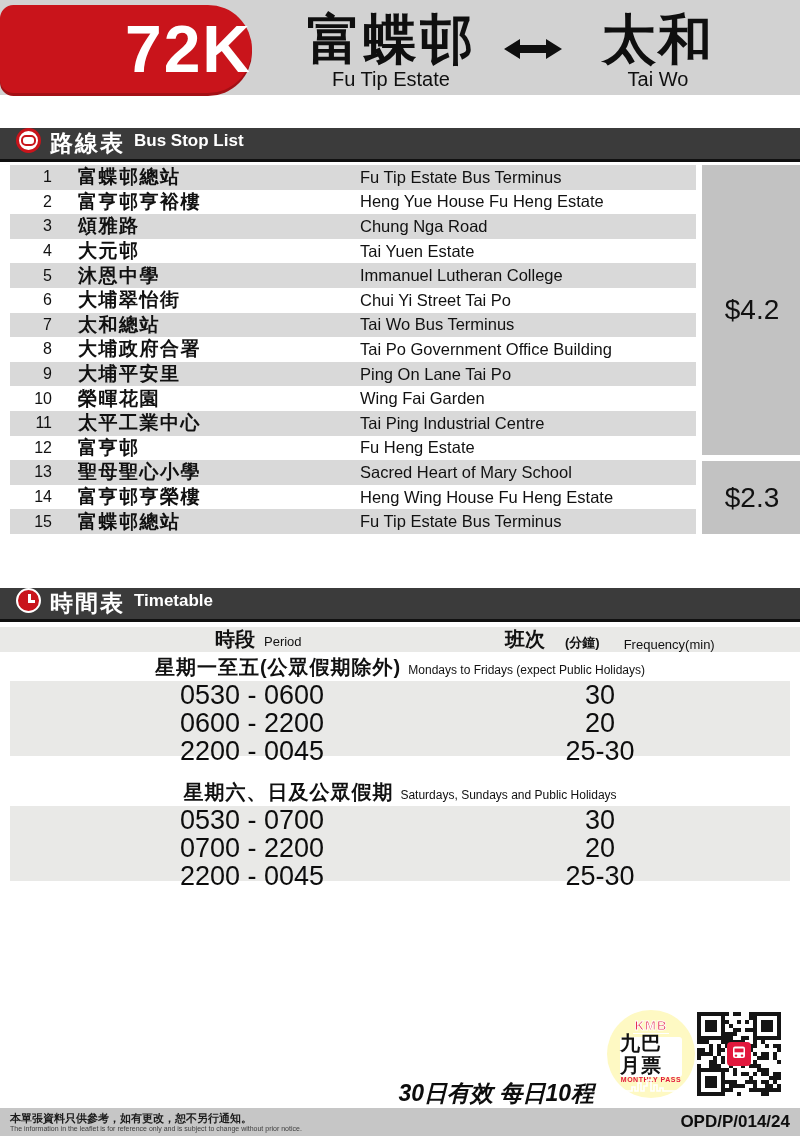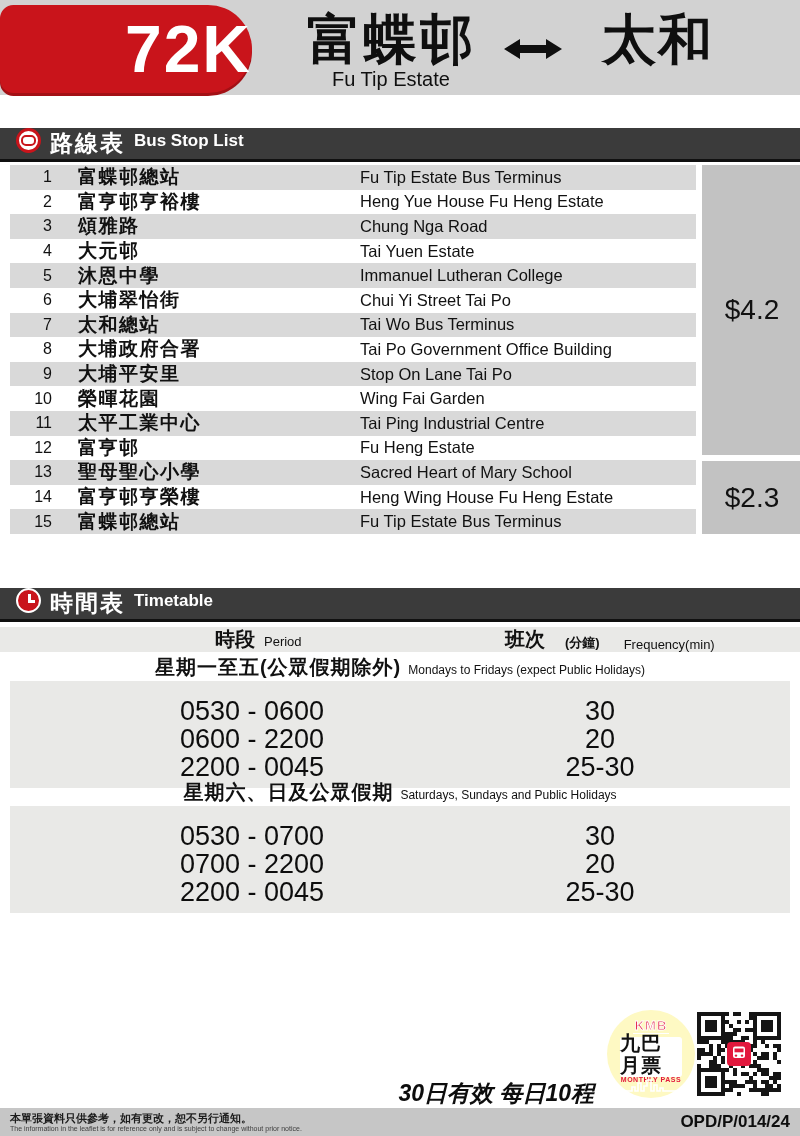--- a/index.html
+++ b/index.html
@@ -53,21 +53,21 @@
   .tt-period-head { position:absolute; left:215px; top:0; height:25px; display:flex; align-items:baseline; gap:5px; }
   .tt-freq-head { position:absolute; left:505px; top:0; height:25px; display:flex; align-items:flex-end;gap:20px; }
   .tt-head-zh { font-size:20px; font-weight:bold; color:#111; line-height:25px; }
   .tt-head-sub { font-size:13px; font-weight:bold; color:#111; }
   .tt-head-en { font-size:13px; color:#111; margin-left:4px; }
   .tt-label { position:absolute; left:0; width:800px; height:26px; text-align:center; white-space:nowrap; }
   .tt-label-1 { top:654px; }
   .tt-label-2 { top:779px; }
   .tt-label-zh { font-size:20px; font-weight:bold; color:#111; letter-spacing:1px; }
   .tt-label-en { font-size:12px; color:#111; margin-left:7px; }
-  .tt-block { position:absolute; left:10px; width:780px; height:107px; background:#e9e9e7; padding-top:17px; }
+  .tt-block { position:absolute; left:10px; width:780px; height:75px; background:#e9e9e7; padding-top:1px; }
   .tt-block-1 { top:681px; }
   .tt-block-2 { top:806px; }
   .tt-row { position:relative; height:27.8px; }
   .tt-time { position:absolute; left:170px; font-size:27px; color:#0d0d0d; line-height:27.8px; }
   .tt-freq { position:absolute; left:500px; width:180px; text-align:center; font-size:27px; color:#0d0d0d; line-height:27.8px; }
 
   
   .promo-text { position:absolute; right:206px; top:1080px; text-align:right; font-weight:bold;
     font-style:italic; font-size:23px; line-height:1.18; color:#0d0d0d; white-space:nowrap; }
   .pass-badge { position:absolute; left:607px; top:1010px; width:88px; height:88px; border-radius:50%;
@@ -101,20 +101,21 @@
       <span class="dest-zh">富蝶邨</span>
       <span class="dest-en">Fu Tip Estate</span>
     </div>
     <div class="arrow-wrap">
       <svg width="58" height="26" viewBox="0 0 58 26">
         <polygon points="0,13 16,3 16,9 42,9 42,3 58,13 42,23 42,17 16,17 16,23" fill="#0f0f0f"></polygon>
       </svg>
     </div>
     <div class="dest-group dest-destination">
       <span class="dest-zh">太和</span>
+      <span class="dest-en">Tai Wo</span>
     </div>
   </div>
 
   <div class="section-bar busstop-bar">
     <span class="stop-icon"></span>
     <span class="section-title-zh">路線表</span>
     <span class="section-title-en">Bus Stop List</span>
   </div>
 
   <div class="stop-rows">
@@ -163,21 +164,21 @@
 
       <div class="stop-row">
         <span class="stop-num">8</span>
         <span class="stop-zh">大埔政府合署</span>
         <span class="stop-en">Tai Po Government Office Building</span>
       </div>
 
       <div class="stop-row">
         <span class="stop-num">9</span>
         <span class="stop-zh">大埔平安里</span>
-        <span class="stop-en">Stop On Lane Tai Po</span>
+        <span class="stop-en">Ping On Lane Tai Po</span>
       </div>
 
       <div class="stop-row">
         <span class="stop-num">10</span>
         <span class="stop-zh">榮暉花園</span>
         <span class="stop-en">Wing Fai Garden</span>
       </div>
 
       <div class="stop-row">
         <span class="stop-num">11</span>

